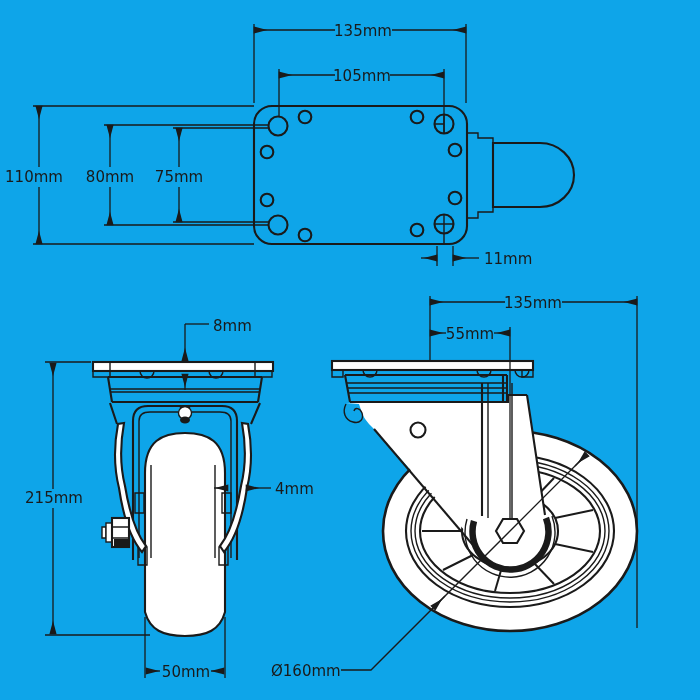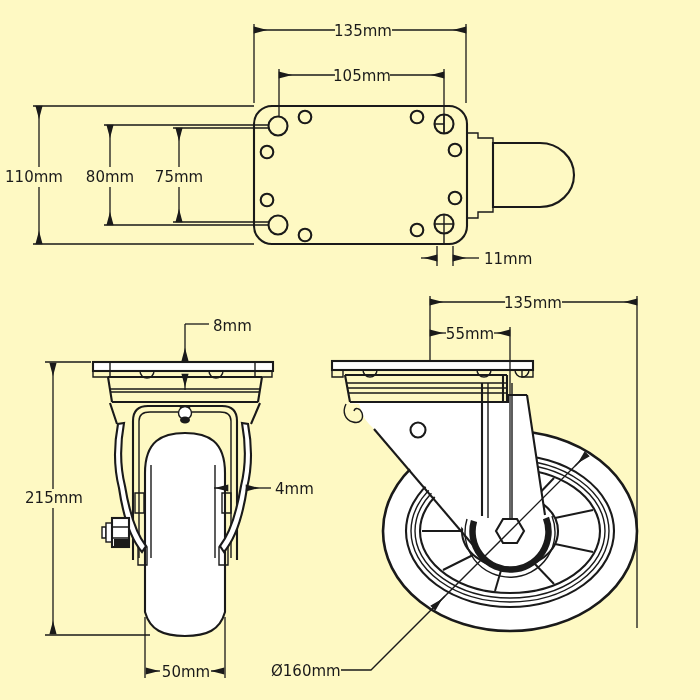--- a/index.html
+++ b/index.html
@@ -1,16 +1,16 @@
 <!DOCTYPE html>
 <html><head>
 <meta charset="utf-8">
 <style>
   html,body{margin:0;padding:0;background:#ffffff;}
-  .stage{width:700px;height:700px;position:relative;background:#fef9c3;overflow:hidden;}
+  .stage{width:700px;height:700px;position:relative;background:#0ea5e9;overflow:hidden;}
   svg{display:block;}
   text{font-family:"DejaVu Sans","Liberation Sans",sans-serif;font-size:15px;fill:#1a1a1a;}
   .ln{stroke:#1a1a1a;fill:none;}
   .obj{stroke-width:2.1;}
   .obj-bold{stroke-width:2.6;}
   .thin{stroke-width:1.4;}
   .dim{stroke-width:1.3;}
   .wfill{fill:#ffffff;}
 </style>
 </head>

